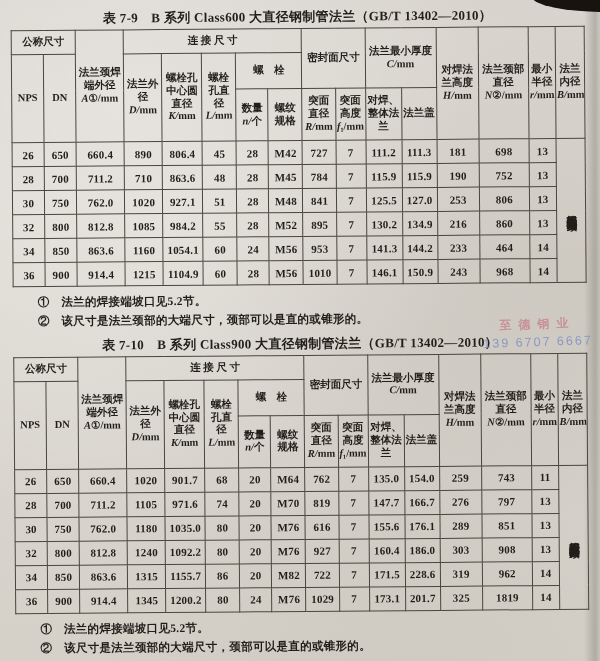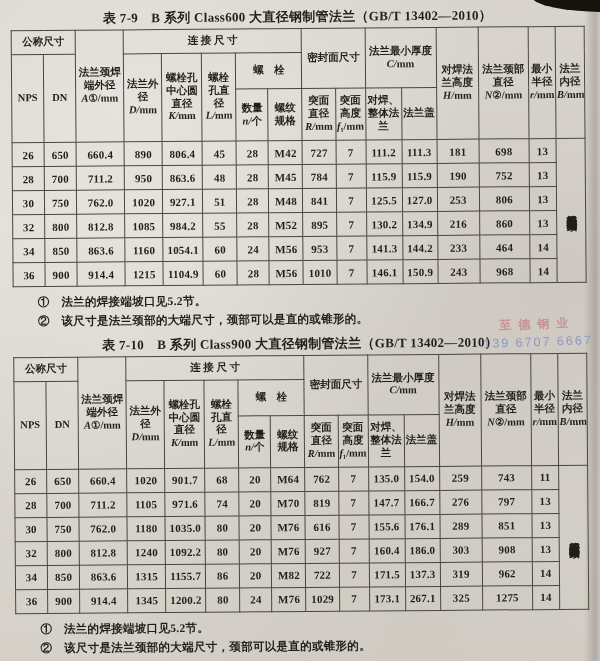--- a/index.html
+++ b/index.html
@@ -197,21 +197,21 @@
               <td>698</td>
               <td>13</td>
               <td rowspan="6" class="bore-cell">
                 <div class="vtext">按用户规定或与钢管内径一致</div>
               </td>
             </tr>
             <tr>
               <td>28</td>
               <td>700</td>
               <td>711.2</td>
-              <td>950</td>
+              <td>710</td>
               <td>863.6</td>
               <td>48</td>
               <td>28</td>
               <td>M45</td>
               <td>784</td>
               <td>7</td>
               <td>115.9</td>
               <td>115.9</td>
               <td>190</td>
               <td>752</td>
@@ -474,40 +474,40 @@
               <td>850</td>
               <td>863.6</td>
               <td>1315</td>
               <td>1155.7</td>
               <td>86</td>
               <td>20</td>
               <td>M82</td>
               <td>722</td>
               <td>7</td>
               <td>171.5</td>
-              <td>137.3</td>
+              <td>228.6</td>
               <td>319</td>
               <td>962</td>
               <td>14</td>
             </tr>
             <tr>
               <td>36</td>
               <td>900</td>
               <td>914.4</td>
               <td>1345</td>
               <td>1200.2</td>
               <td>80</td>
               <td>24</td>
               <td>M76</td>
               <td>1029</td>
               <td>7</td>
               <td>173.1</td>
-              <td>267.1</td>
+              <td>201.7</td>
               <td>325</td>
-              <td>1275</td>
+              <td>1819</td>
               <td>14</td>
             </tr>
           </tbody>
       </table>
       <div class="notes">
           <div class="note-line">①　法兰的焊接端坡口见5.2节。</div>
           <div class="note-line">②　该尺寸是法兰颈部的大端尺寸，颈部可以是直的或锥形的。</div>
         </div>
     </section>
 

